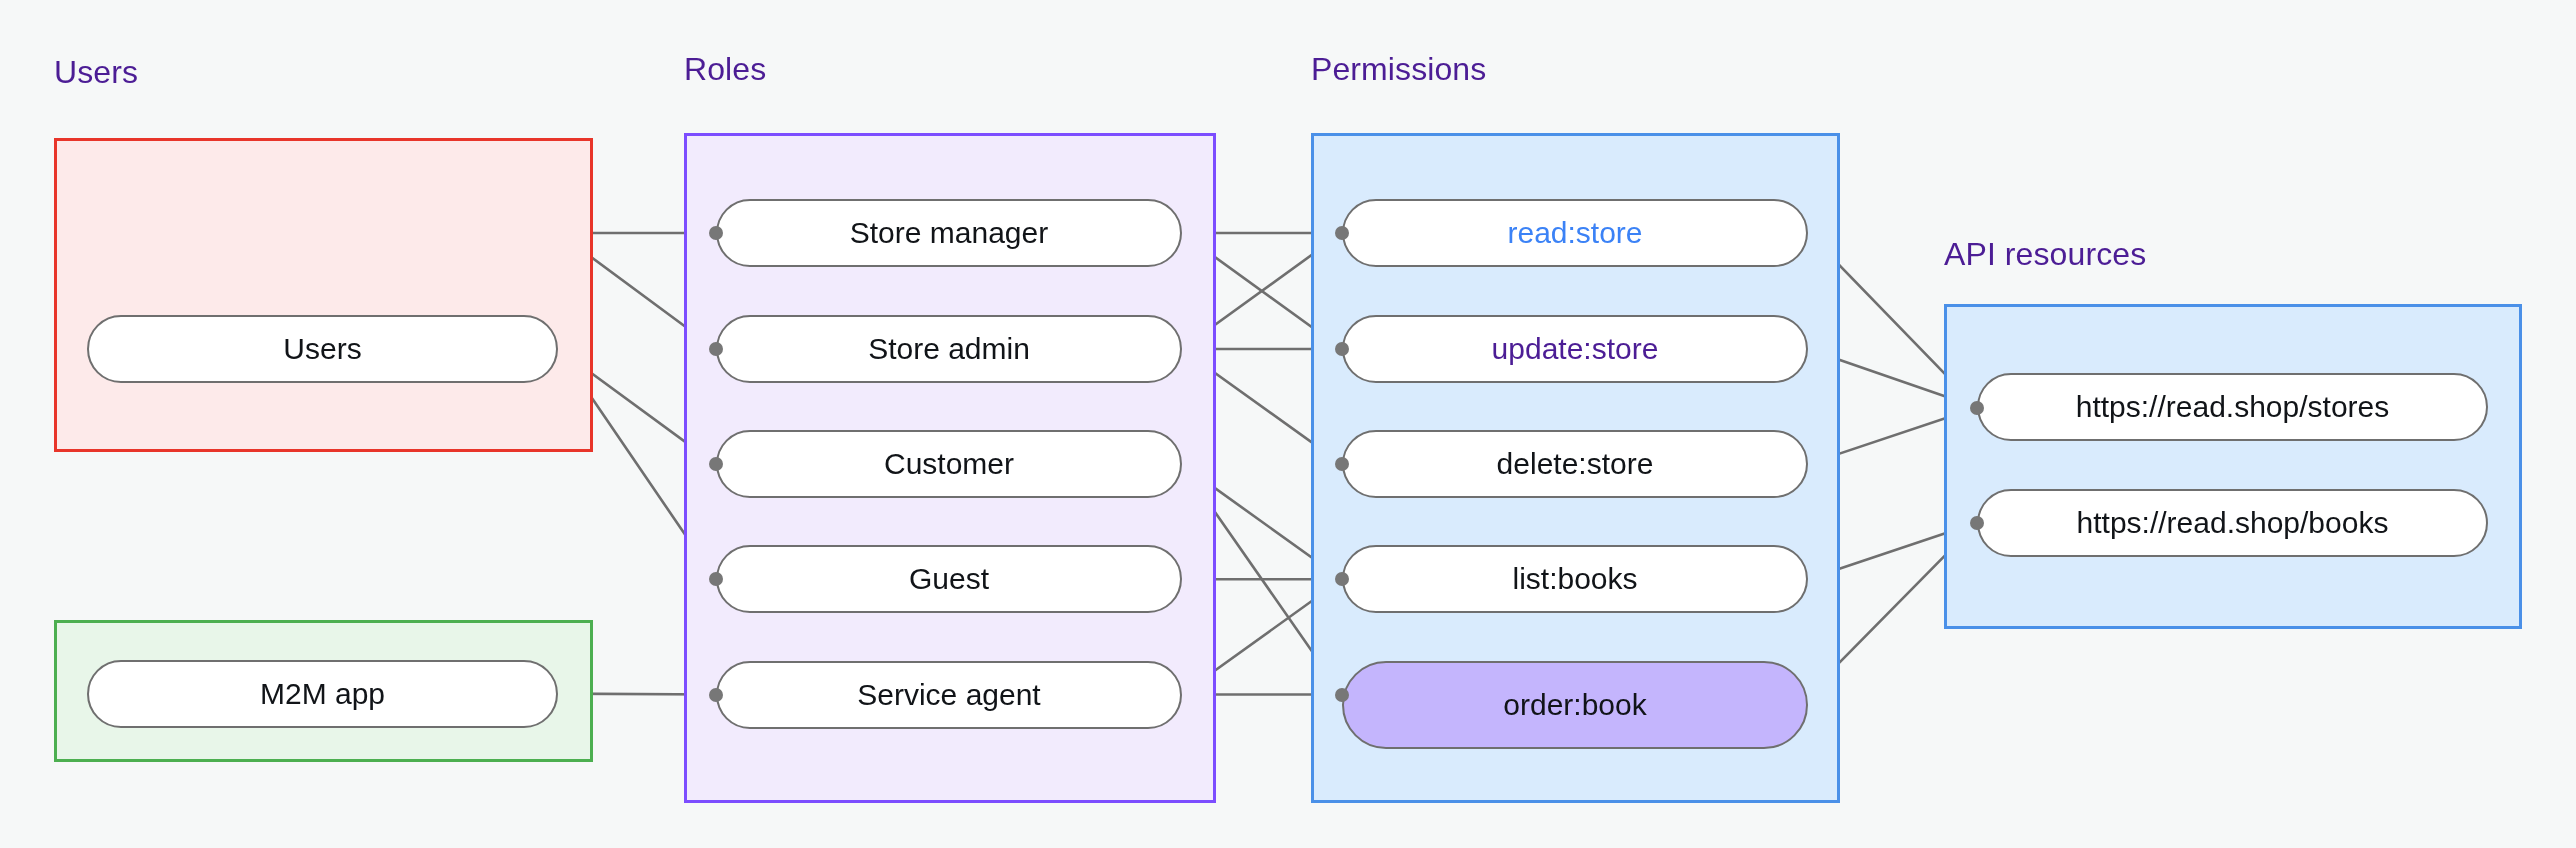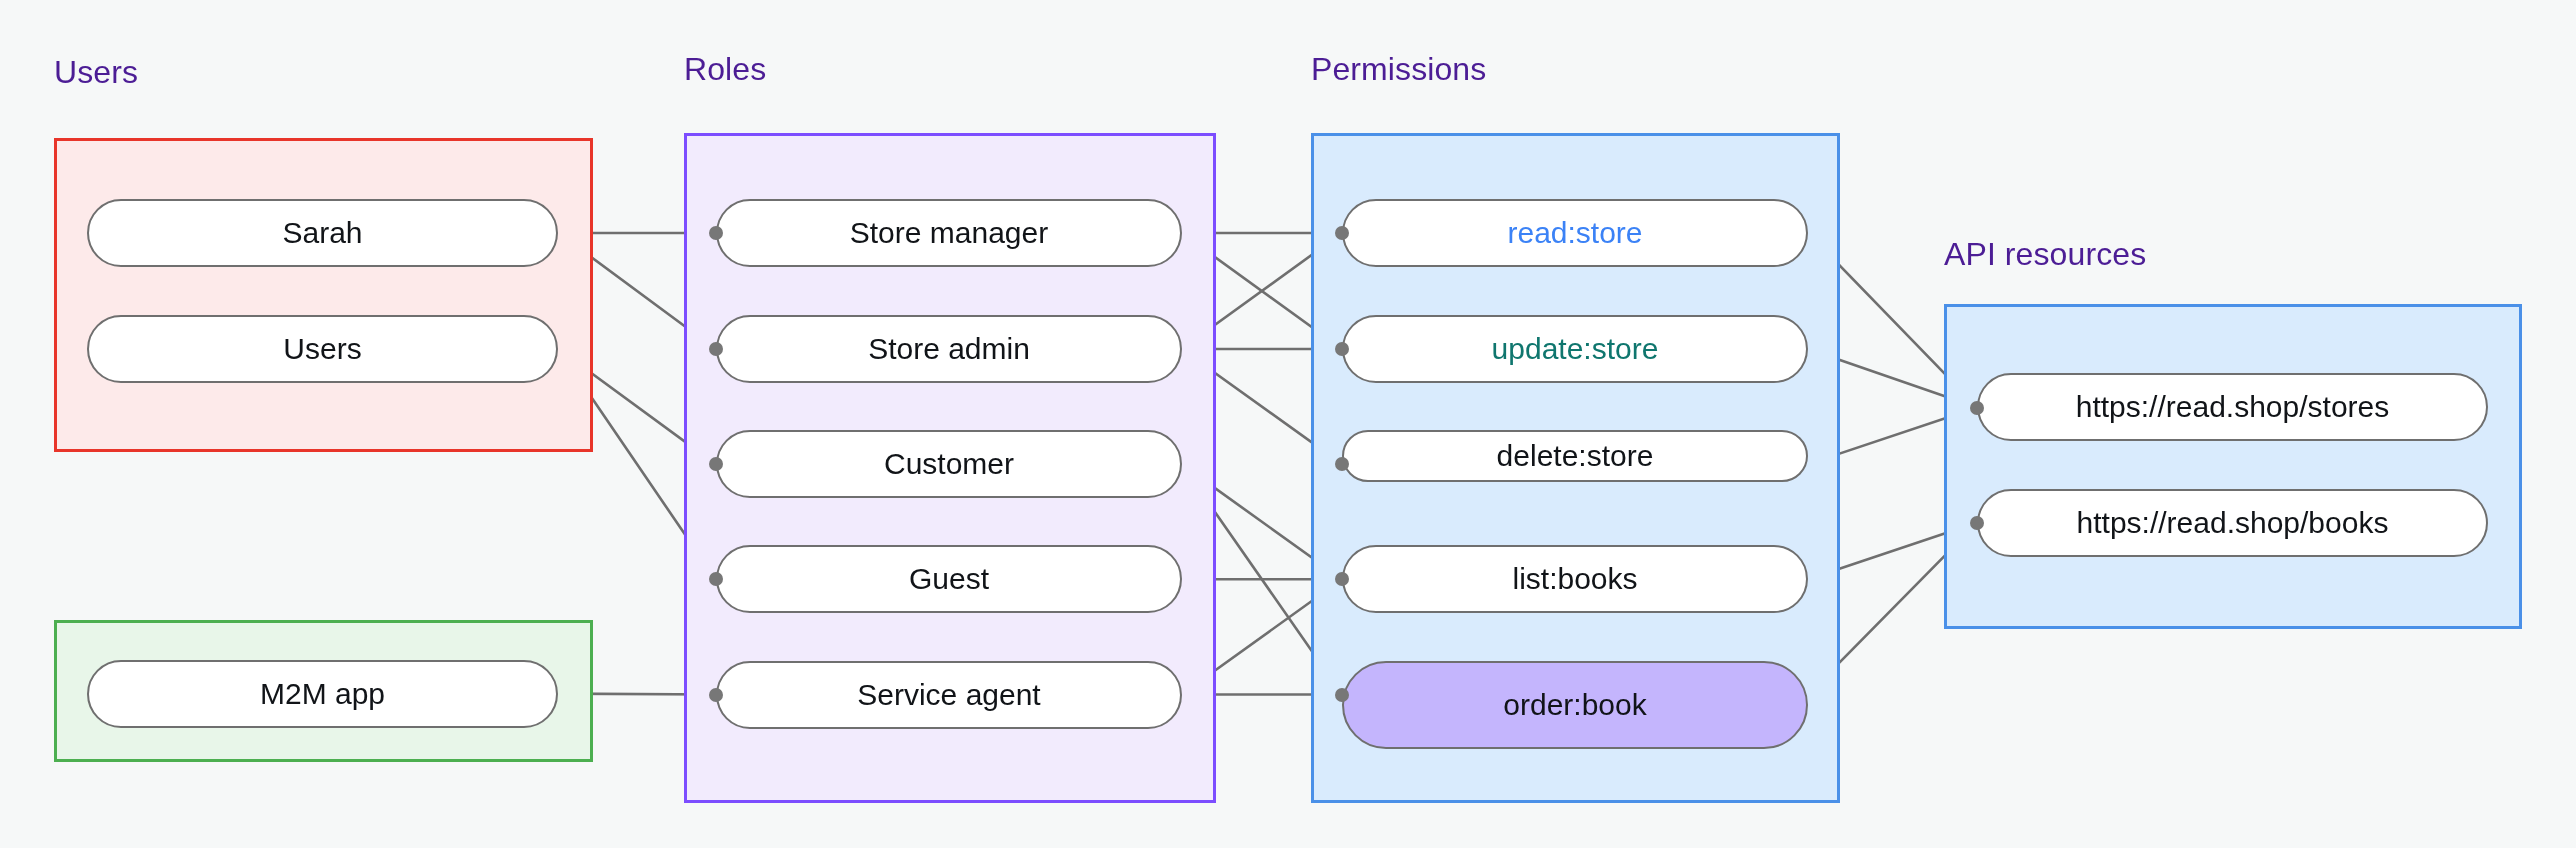--- a/index.html
+++ b/index.html
@@ -85,23 +85,20 @@
       <line x1="1354" y1="796" x2="1538" y2="664" stroke="#6f6f6f" stroke-width="3" stroke-linecap="round"></line>
       <line x1="1354" y1="796" x2="1538" y2="796" stroke="#6f6f6f" stroke-width="3" stroke-linecap="round"></line>
       <line x1="2072" y1="267" x2="2266" y2="467" stroke="#6f6f6f" stroke-width="3" stroke-linecap="round"></line>
       <line x1="2072" y1="400" x2="2266" y2="467" stroke="#6f6f6f" stroke-width="3" stroke-linecap="round"></line>
       <line x1="2072" y1="532" x2="2266" y2="467" stroke="#6f6f6f" stroke-width="3" stroke-linecap="round"></line>
       <line x1="2072" y1="664" x2="2266" y2="599" stroke="#6f6f6f" stroke-width="3" stroke-linecap="round"></line>
       <line x1="2072" y1="796" x2="2266" y2="599" stroke="#6f6f6f" stroke-width="3" stroke-linecap="round"></line>
     </svg>
 <div class="group-title" style="left: 54px; top: 54px;">Users</div>
     <div class="group-box" style="left: 54px; top: 138px; width: 539px; height: 314px; border-color: rgb(232, 53, 42); background: rgb(253, 234, 234);"></div>
-    <div class="node" style="left: 87px; top: 199px; width: 471px; height: 68px; border-color: rgb(111, 111, 111); background: rgb(255, 255, 255); color: rgb(17, 20, 24);">
-      <span>Sarah</span>
-    </div>
     <div class="node" style="left: 87px; top: 315px; width: 471px; height: 68px; border-color: rgb(111, 111, 111); background: rgb(255, 255, 255); color: rgb(17, 20, 24);">
       <span>Users</span>
     </div>
     <div class="group-box" style="left: 54px; top: 620px; width: 539px; height: 142px; border-color: rgb(76, 175, 80); background: rgb(232, 246, 233);"></div>
     <div class="node" style="left: 87px; top: 660px; width: 471px; height: 68px; border-color: rgb(111, 111, 111); background: rgb(255, 255, 255); color: rgb(17, 20, 24);">
       <span>M2M app</span>
     </div>
     <div class="group-title" style="left: 684px; top: 51px;">Roles</div>
     <div class="group-box" style="left: 684px; top: 133px; width: 532px; height: 670px; border-color: rgb(124, 77, 255); background: rgb(242, 235, 253);"></div>
     <div class="node" style="left: 716px; top: 199px; width: 466px; height: 68px; border-color: rgb(111, 111, 111); background: rgb(255, 255, 255); color: rgb(17, 20, 24);">
@@ -117,24 +114,24 @@
       <span>Guest</span>
     </div>
     <div class="node" style="left: 716px; top: 661px; width: 466px; height: 68px; border-color: rgb(111, 111, 111); background: rgb(255, 255, 255); color: rgb(17, 20, 24);">
       <span>Service agent</span>
     </div>
     <div class="group-title" style="left: 1311px; top: 51px;">Permissions</div>
     <div class="group-box" style="left: 1311px; top: 133px; width: 529px; height: 670px; border-color: rgb(74, 144, 232); background: rgb(217, 235, 253);"></div>
     <div class="node" style="left: 1342px; top: 199px; width: 466px; height: 68px; border-color: rgb(111, 111, 111); background: rgb(255, 255, 255); color: #3b82f6;">
       <span>read:store</span>
     </div>
-    <div class="node" style="left: 1342px; top: 315px; width: 466px; height: 68px; border-color: rgb(111, 111, 111); background: rgb(255, 255, 255); color: #0f766e;">
+    <div class="node" style="left: 1342px; top: 315px; width: 466px; height: 68px; border-color: rgb(111, 111, 111); background: rgb(255, 255, 255); color: #4c1d95;">
       <span>update:store</span>
     </div>
-    <div class="node" style="left: 1342px; top: 430px; width: 466px; height: 52px; border-color: rgb(111, 111, 111); background: rgb(255, 255, 255); color: rgb(17, 20, 24); text-align: center;">
+    <div class="node" style="left: 1342px; top: 430px; width: 466px; height: 68px; border-color: rgb(111, 111, 111); background: rgb(255, 255, 255); color: rgb(17, 20, 24); text-align: center;">
       <span>delete:store</span>
     </div>
     <div class="node" style="left: 1342px; top: 545px; width: 466px; height: 68px; border-color: rgb(111, 111, 111); background: rgb(255, 255, 255); color: rgb(17, 20, 24); text-align: right;">
       <span>list:books</span>
     </div>
     <div class="node" style="left: 1342px; top: 661px; width: 466px; height: 88px; border-color: rgb(111, 111, 111); background: #c4b5fd; color: rgb(17, 20, 24);">
       <span>order:book</span>
     </div>
     <div class="group-title" style="left: 1944px; top: 236px;">API resources</div>
     <div class="group-box" style="left: 1944px; top: 304px; width: 578px; height: 325px; border-color: rgb(74, 144, 232); background: rgb(217, 235, 253);"></div>

